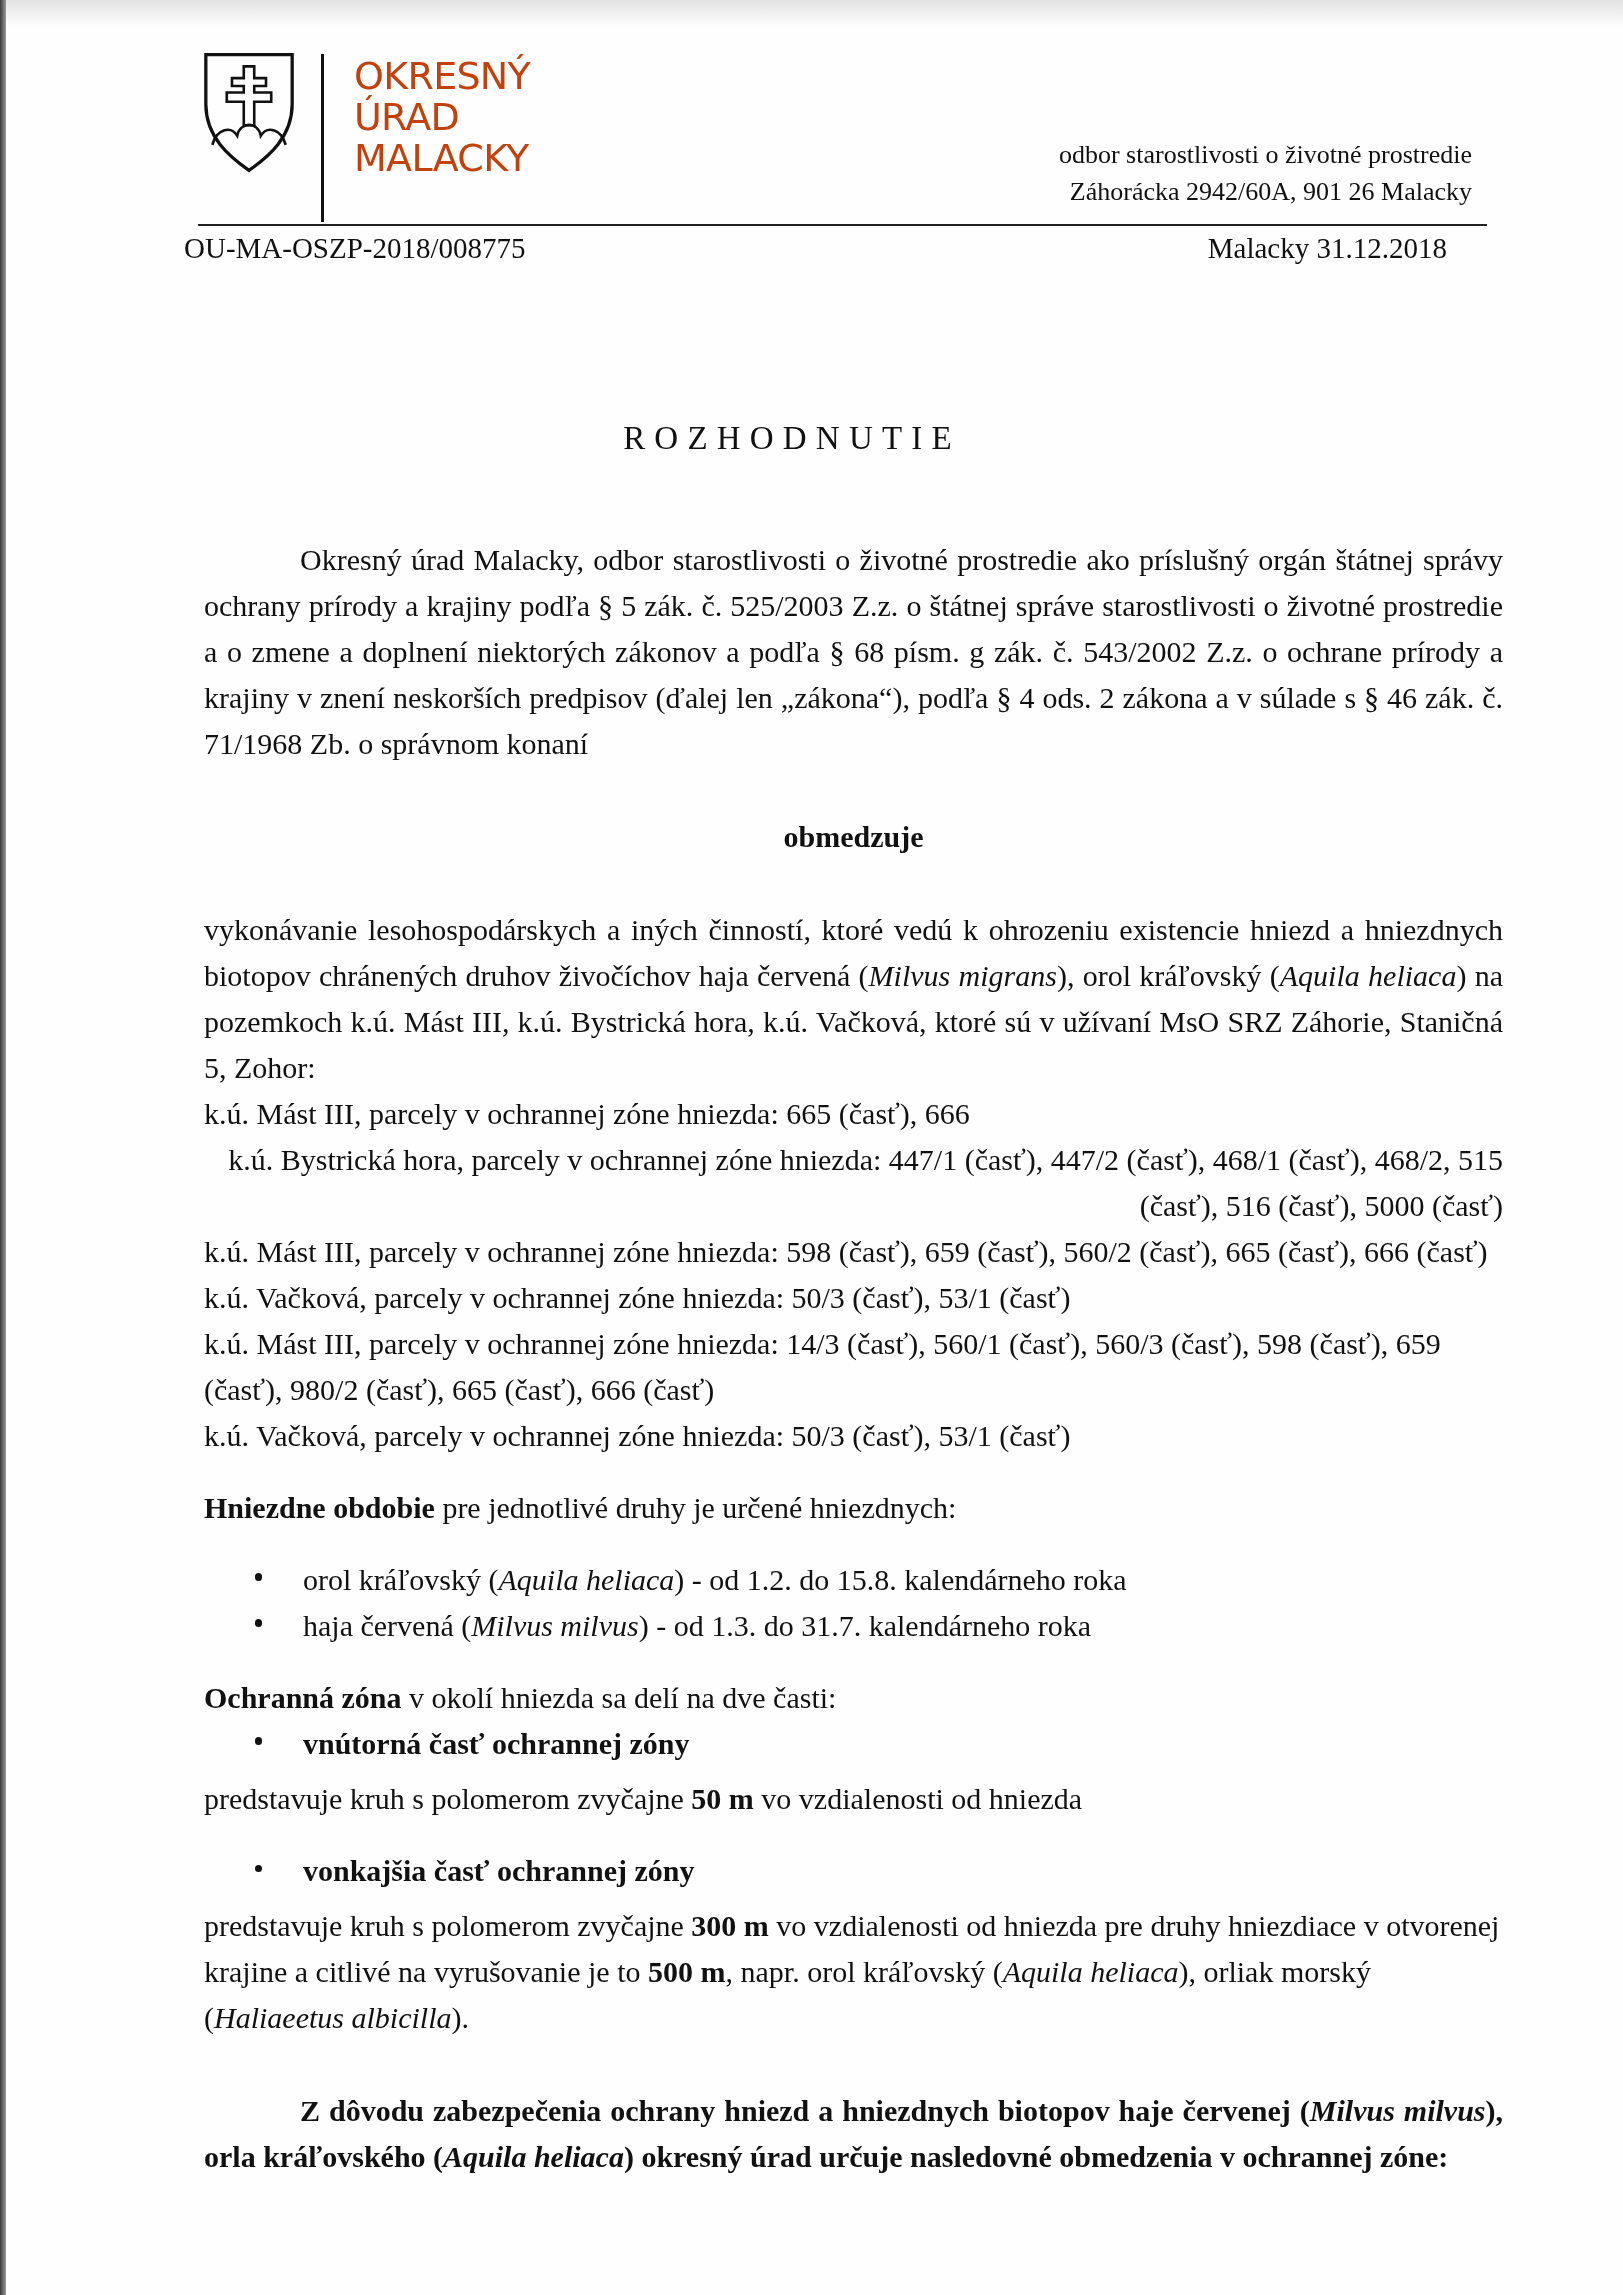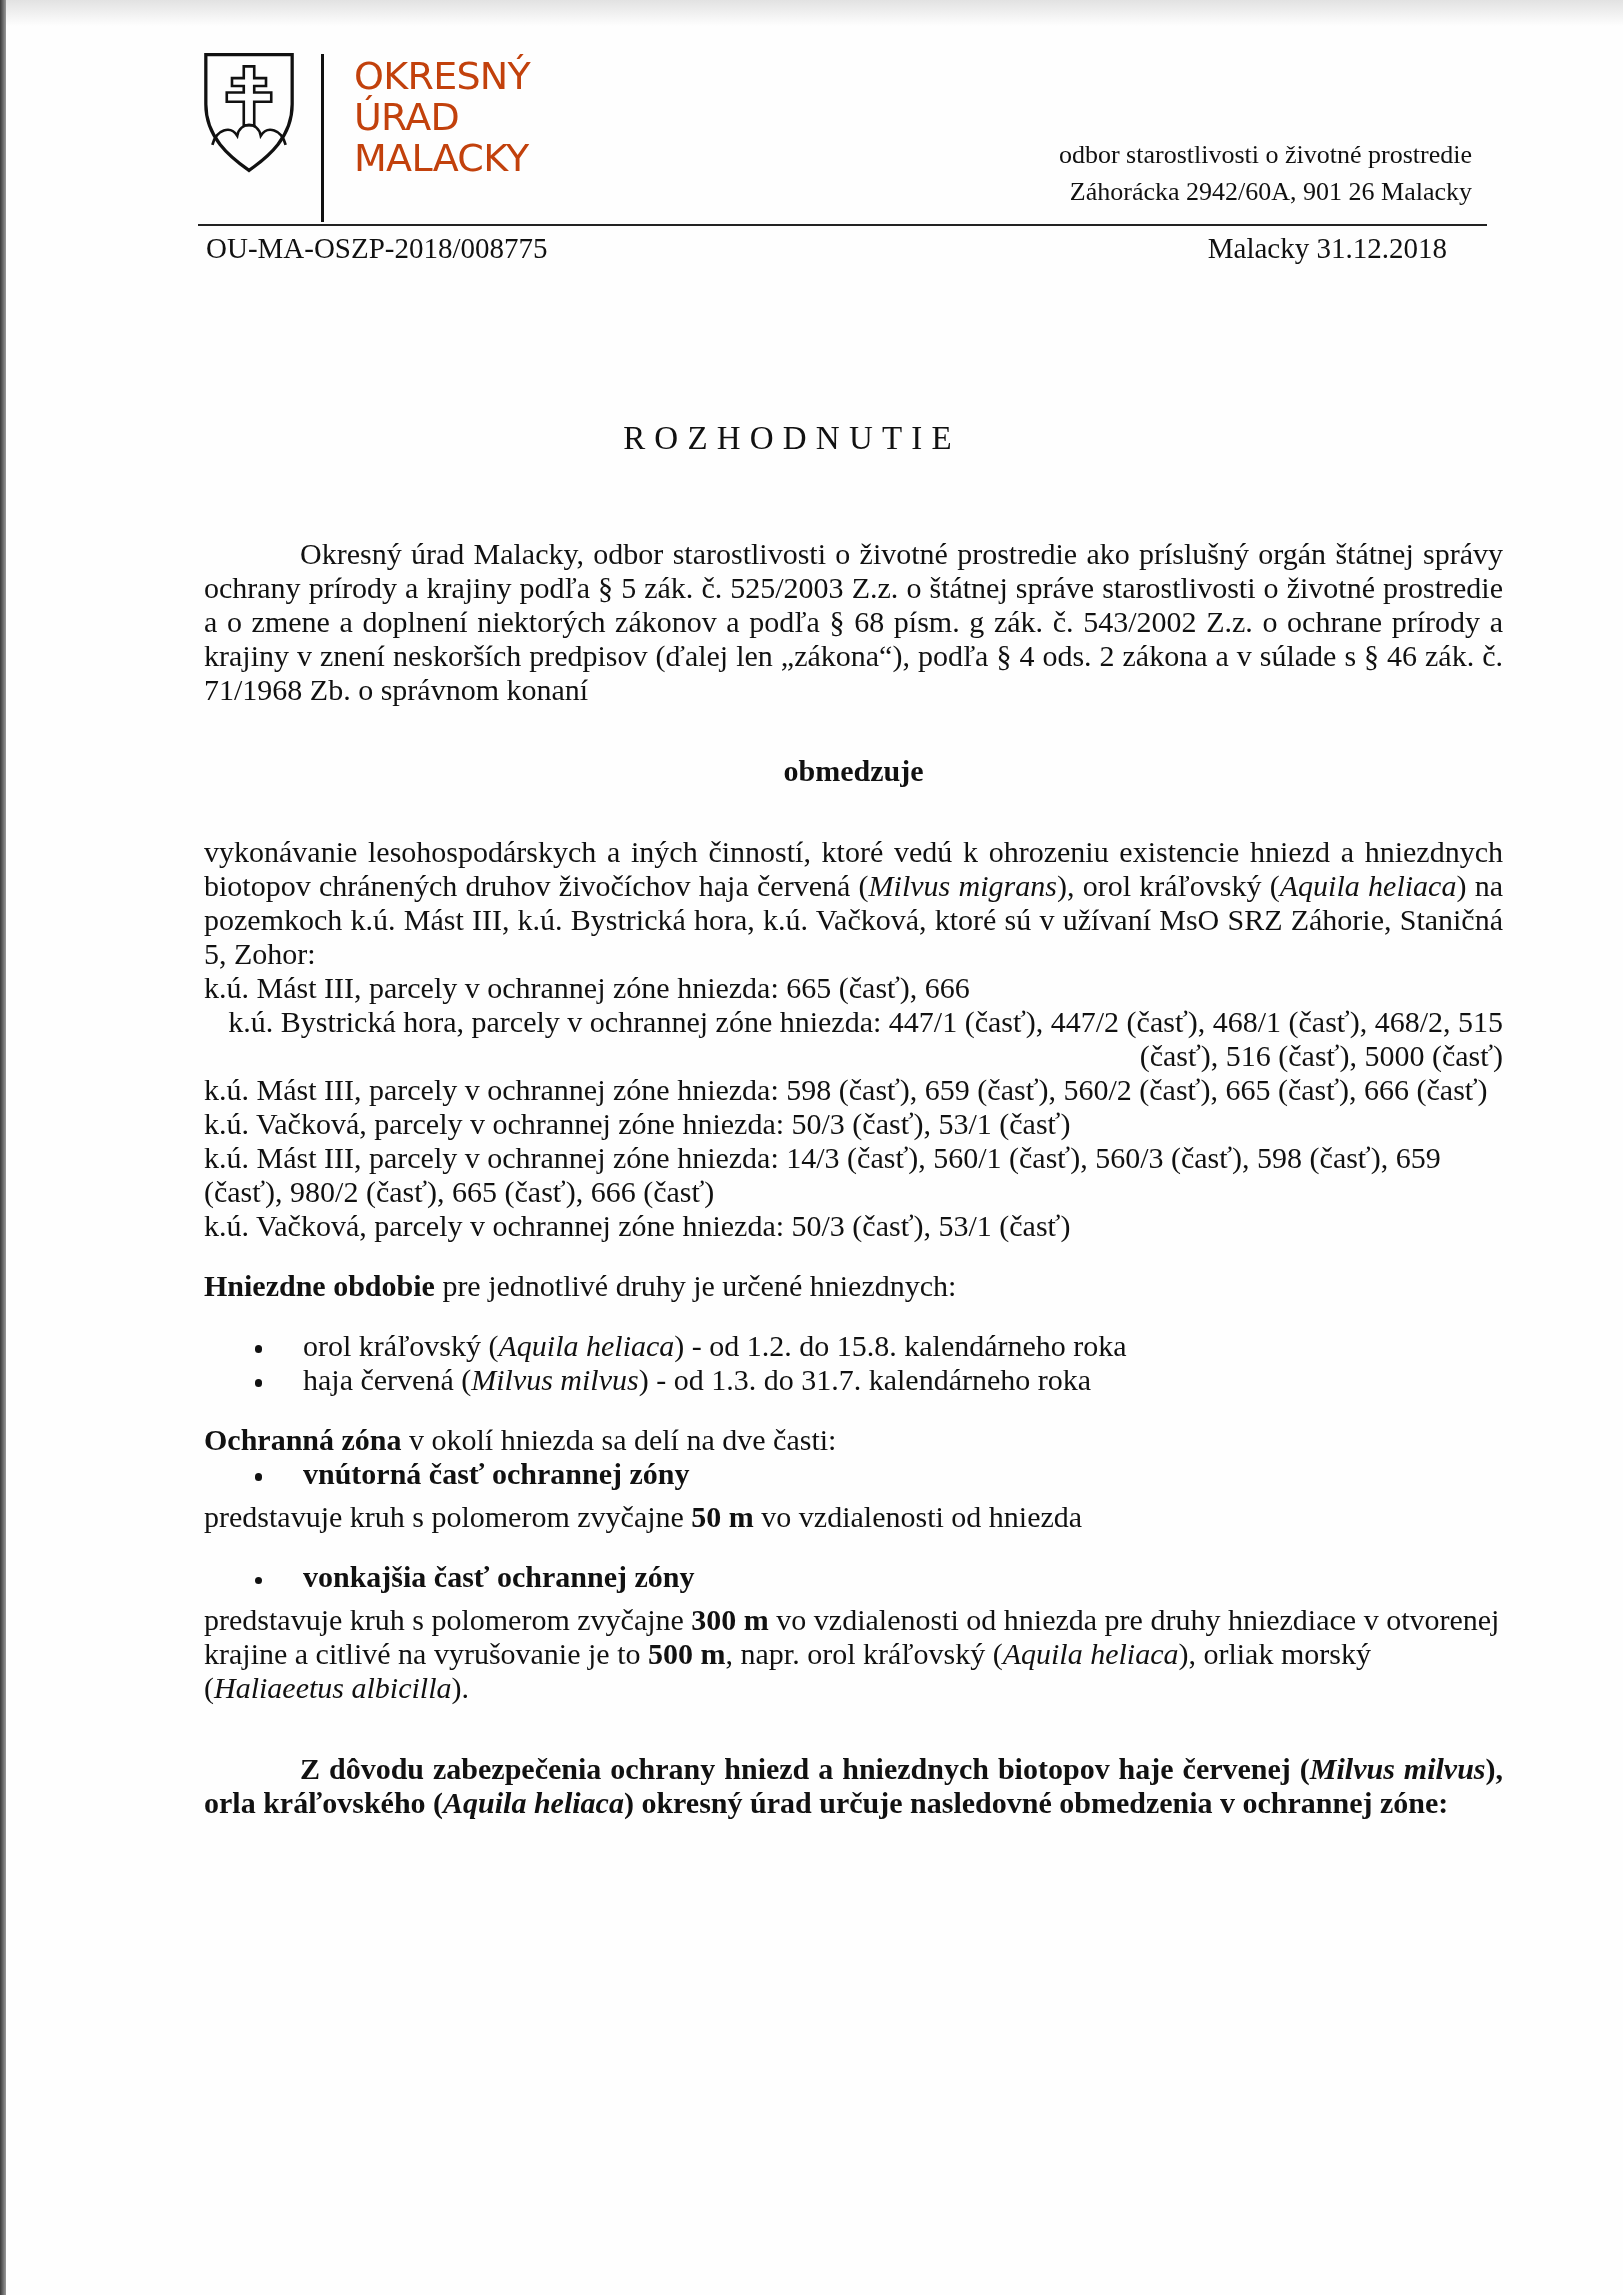--- a/index.html
+++ b/index.html
@@ -30,34 +30,34 @@
   }
   .inst div { white-space: nowrap; }
   .dept {
     position: absolute; right: 152px; top: 136px; text-align: right;
     font-size: 26px; line-height: 37px; white-space: nowrap;
   }
   .hrule {
     position: absolute; left: 198px; top: 224px; width: 1289px; height: 2px; background: #222;
   }
   .refno {
-    position: absolute; left: 206px; top: 230px; font-size: 29px; line-height: 37px; white-space: nowrap;
+    position: absolute; left: 184px; top: 230px; font-size: 29px; line-height: 37px; white-space: nowrap;
   }
   .date {
     position: absolute; right: 177px; top: 230px; font-size: 29px; line-height: 37px; white-space: nowrap;
   }
   
   .title {
     position: absolute; left: 0; width: 1584px; top: 419px; text-align: center;
     font-size: 33px; font-weight: normal; letter-spacing: 9.2px; line-height: 39px;
   }
   
   .body {
     position: absolute; left: 204px; top: 537px; width: 1299px;
-    font-size: 30px; line-height: 34px;
+    font-size: 30px; line-height: 46px;
   }
   .p { margin: 0; text-align: justify; }
   .indent { text-indent: 96px; }
   .center { text-align: center; }
   .b { font-weight: bold; }
   .i { font-style: italic; }
   .gap-m { height: 47px; }
   .gap-s { height: 26px; }
   .gap-xs { height: 9.2px; }
   .ul { list-style: none; margin: 0; padding: 0; }

